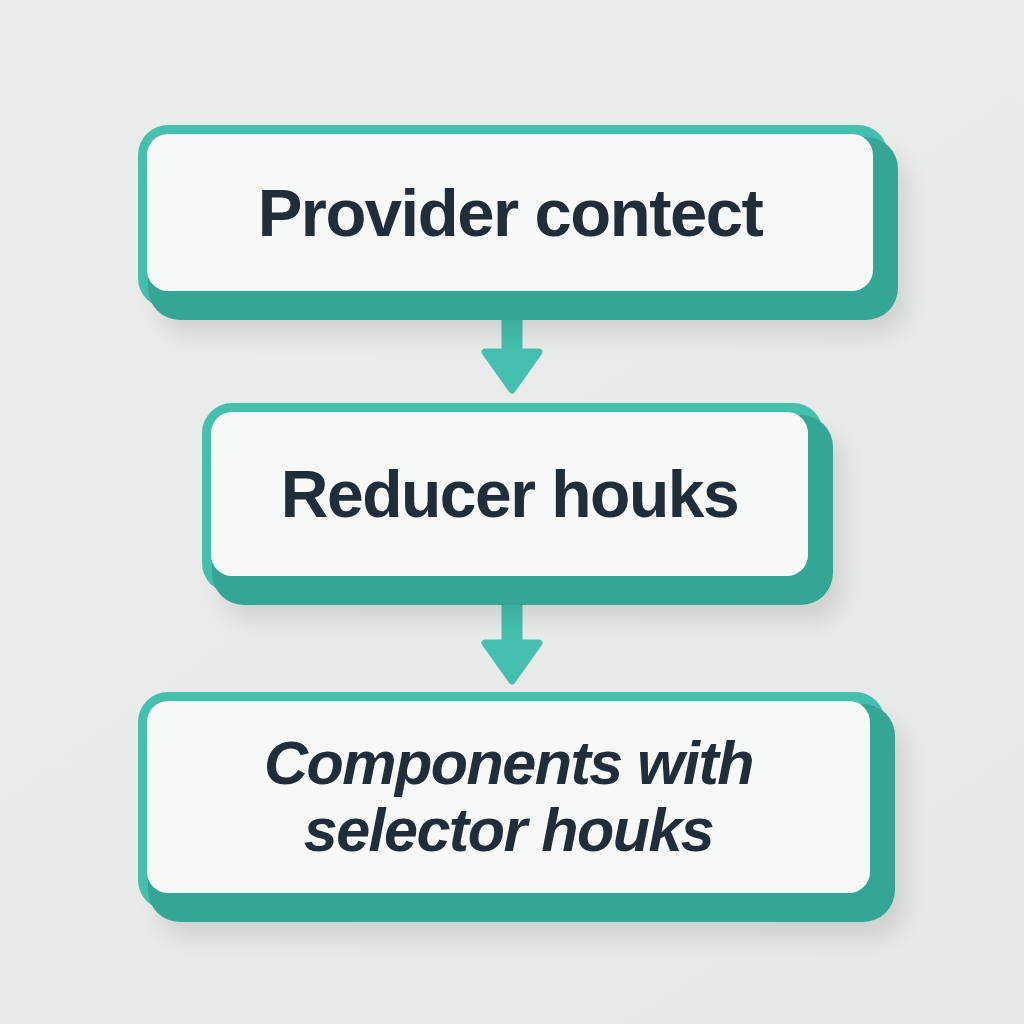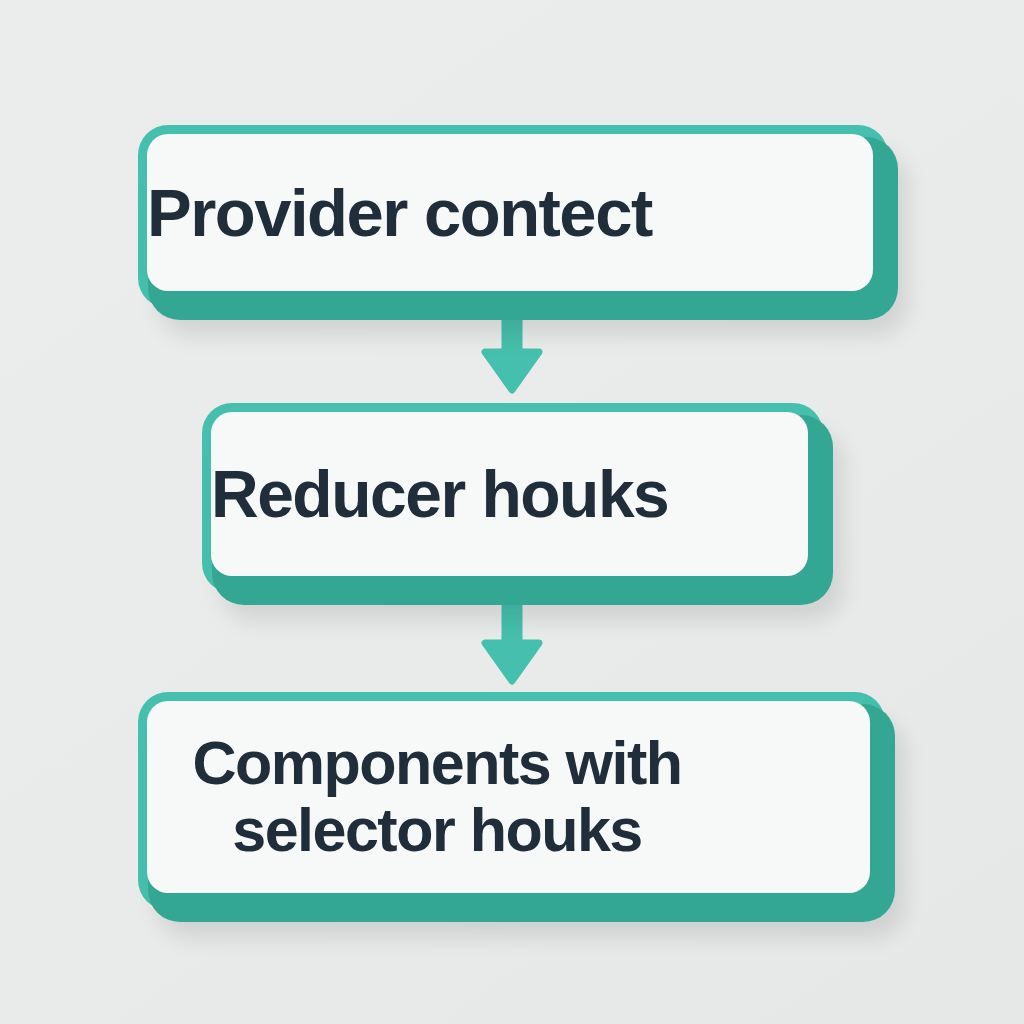--- a/index.html
+++ b/index.html
@@ -30,35 +30,35 @@
     background:var(--teal_dark);
     border-radius:32px;
     z-index:-1;
     box-shadow:10px 16px 22px rgba(0,0,0,0.10);
   }
   .node-inner{
     position:absolute;
     left:9px;top:9px;right:15px;bottom:17px;
     background:var(--box_fill);
     border-radius:21px;
-    display:flex;align-items:center;
+    display:flex;align-items:center;justify-content:center;
     text-align:center;
   }
   .node-label{
     font-weight:700;
     color:var(--text);
     letter-spacing:-1.5px;
     line-height:1.1;
   }
   #node-provider-context{left:138px;top:125px;width:750px;height:183px;}
   #node-provider-context .node-label{font-size:67px;}
   #node-reducer-state{left:202px;top:403px;width:621px;height:190px;}
   #node-reducer-state .node-label{font-size:66px;}
   #node-components-selector-hooks{left:138px;top:692px;width:747px;height:218px;}
-  #node-components-selector-hooks .node-label{font-size:61px;max-width:580px;}
+  #node-components-selector-hooks .node-label{font-size:61px;max-width:580px;font-style:italic;}
   .flow-arrow{
     position:absolute;
     width:70px;height:96px;
     z-index:0;
   }
   #arrow-1{left:477px;top:299px;}
   #arrow-2{left:477px;top:590px;}
   .flow-arrow svg{display:block;width:70px;height:96px;}
   .flow-arrow .arrow-shape{fill:var(--teal);stroke:var(--teal);stroke-width:7;stroke-linejoin:round;stroke-linecap:round;}
 </style>

